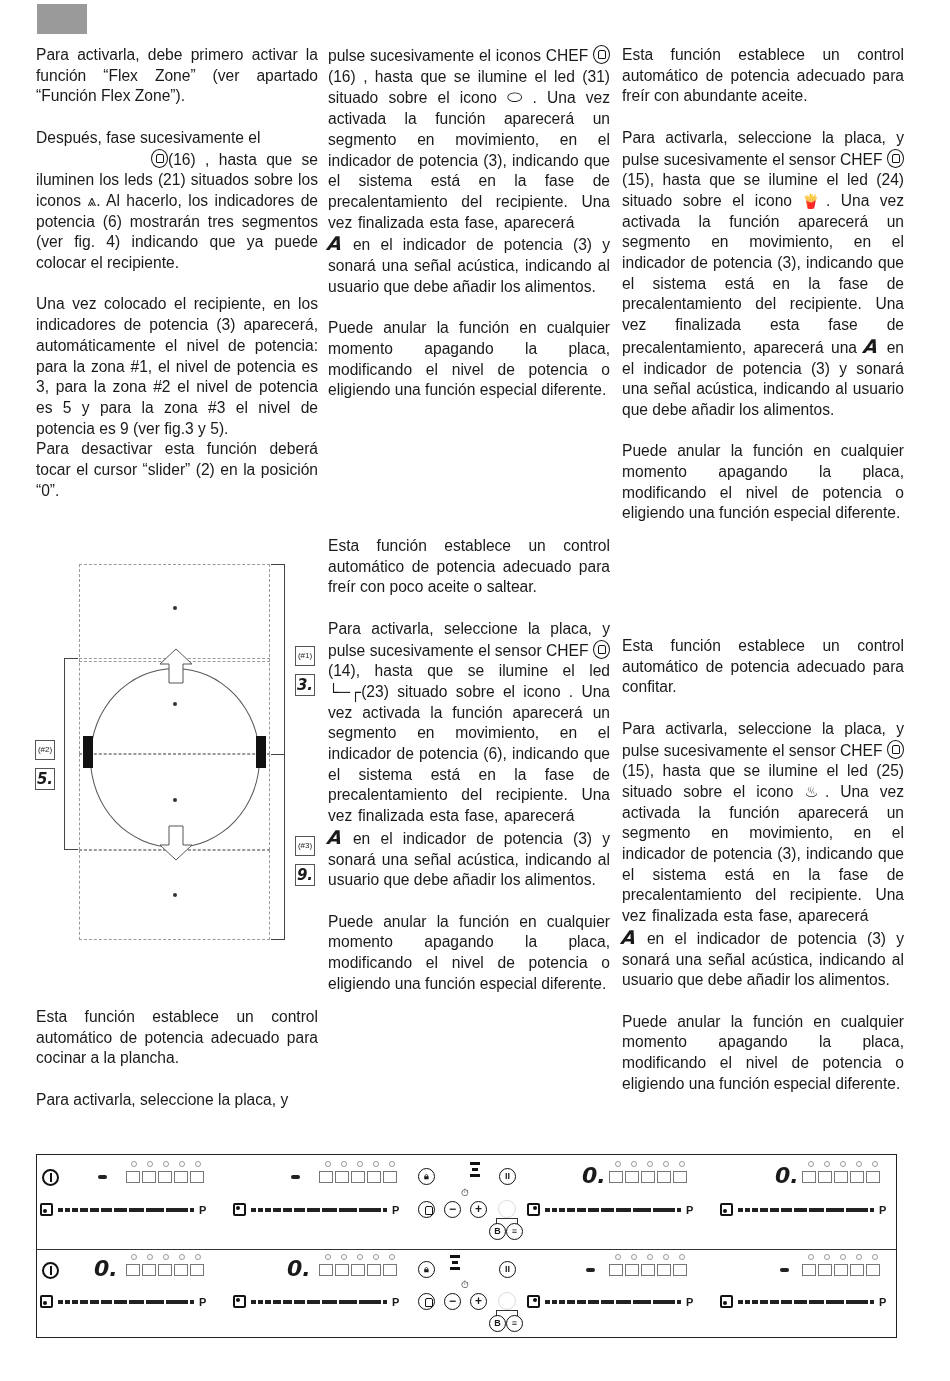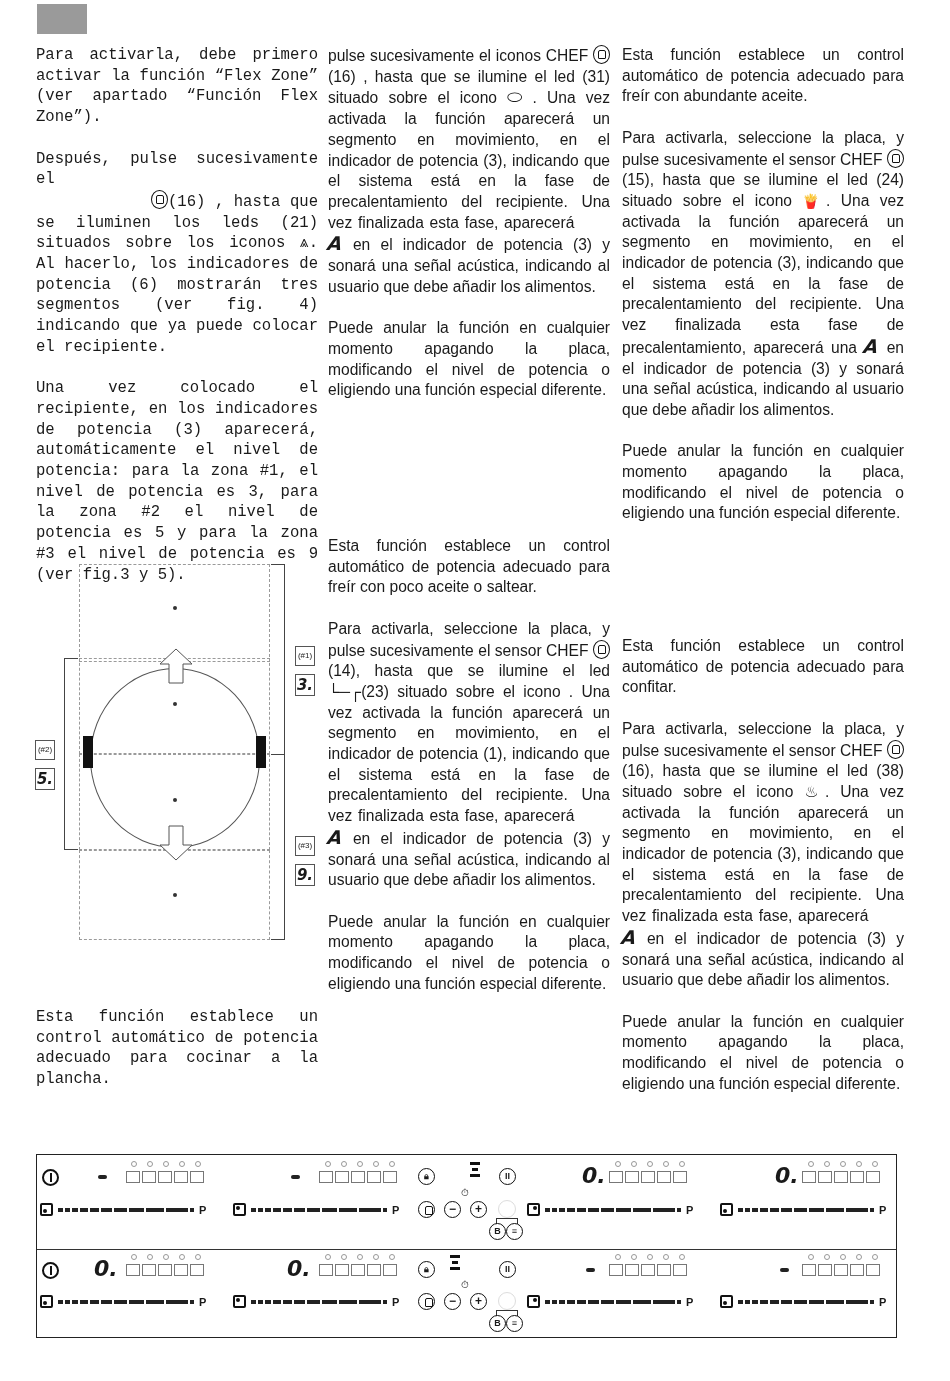--- a/index.html
+++ b/index.html
@@ -2,21 +2,21 @@
 <html><head>
 <meta charset="utf-8">
 <style>
   * { box-sizing: border-box; margin: 0; padding: 0; }
   html, body { width: 950px; height: 1381px; background: #ffffff; overflow: hidden; }
   body { position: relative; font-family: "Liberation Sans", sans-serif; color: #1a1a1a; }
   .header-block { position: absolute; left: 37px; top: 4px; width: 50px; height: 30px; background: #9a9a9a; }
   .col { position: absolute; width: 282px; font-size: 15.6px; line-height: 20.7px; text-align: justify; }
   .col p { margin-bottom: 20.7px; }
   .col p.tight { margin-bottom: 0; }
-  .col1 { left: 36px; top: 45px; font-family: Liberation Mono, monospace; }
+  .col1 { left: 36px; top: 45px; }
   .col2 { left: 328px; top: 45px; }
   .col3 { left: 622px; top: 45px; }
   .chef-ic { display: inline-block; width: 17px; height: 19px; border: 1.6px solid #111; border-radius: 50%; position: relative; vertical-align: -3px; }
   .chef-ic::after { content: ""; position: absolute; left: 4px; top: 4px; width: 6px; height: 7px; border: 1.4px solid #111; border-radius: 2px 2px 1px 1px; }
   .a-glyph { font-family: "DejaVu Sans", sans-serif; font-style: italic; font-weight: bold; font-size: 19px; display: inline-block; transform: skewX(-8deg); }
   .abs { position: absolute; }
   
   .fig { position: absolute; left: 35px; top: 560px; width: 290px; height: 390px; }
   .dash { position: absolute; border: 1px dashed #9a9a9a; }
   .dot { position: absolute; width: 4px; height: 4px; background: #333; border-radius: 50%; }
@@ -49,29 +49,31 @@
   .stackbars i { display: block; height: 3px; background: #111; margin-bottom: 3px; }
 </style>
 </head>
 <body>
 
 <div class="header-block"></div>
 
 <div class="col col1">
   <p>Para activarla, debe primero activar la función “Flex Zone” (ver apartado “Función Flex Zone”).</p>
   <p>
-    <span>Después, pulse sucesivamente el</span><br>
+    <span>Después, fase sucesivamente el</span><br>
     <span style="display:inline-block;width:115px"></span><span class="chef-ic"></span><span>(16) , hasta que se iluminen los leds (21) situados sobre los iconos</span>
     <span>⩓</span><span>. Al hacerlo, los indicadores de potencia (6) mostrarán tres segmentos (ver fig. 4) indicando que ya puede colocar el recipiente.</span>
   </p>
   <p class="tight">Una vez colocado el recipiente, en los indicadores de potencia (3) aparecerá, automáticamente el nivel de potencia: para la zona #1, el nivel de potencia es 3, para la zona #2 el nivel de potencia es 5 y para la zona #3 el nivel de potencia es 9 (ver fig.3 y 5).</p>
+  <p>Para desactivar esta función deberá tocar el cursor “slider” (2) en la posición “0”.</p>
 </div>
 
 <div class="col col1" style="top:1007px">
   <p>Esta función establece un control automático de potencia adecuado para cocinar a la plancha.</p>
+  <p>Para activarla, seleccione la placa, y</p>
 </div>
 
 <div class="fig">
   <div class="dash" style="left:44px;top:4px;width:191px;height:98px"></div>
   <div class="dash" style="left:44px;top:98px;width:191px;height:96px"></div>
   <div class="dash" style="left:44px;top:194px;width:191px;height:96px"></div>
   <div class="dash" style="left:44px;top:290px;width:191px;height:90px"></div>
   <div class="abs" style="left:55px;top:108px;width:170px;height:180px;border:1px solid #555;border-radius:50%"></div>
   <div class="abs" style="left:48px;top:176px;width:10px;height:32px;background:#111"></div>
   <div class="abs" style="left:221px;top:176px;width:10px;height:32px;background:#111"></div>
@@ -106,21 +108,21 @@
     <span>en el indicador de potencia (3) y sonará una señal acústica, indicando al usuario que debe añadir los alimentos.</span>
   </p>
   <p>Puede anular la función en cualquier momento apagando la placa, modificando el nivel de potencia o eligiendo una función especial diferente.</p>
 </div>
 
 <div class="col col2" style="top:536px">
   <p>Esta función establece un control automático de potencia adecuado para freír con poco aceite o saltear.</p>
   <p>
     <span>Para activarla, seleccione la placa, y pulse sucesivamente el sensor CHEF</span>
     <span class="chef-ic"></span><span>(14), hasta que se ilumine el led</span>
-    <span style="font-weight:bold">└─┌</span><span>(23) situado sobre el icono . Una vez activada la función aparecerá un segmento en movimiento, en el indicador de potencia (1), indicando que el sistema está en la fase de precalentamiento del recipiente. Una vez finalizada esta fase, aparecerá</span>
+    <span style="font-weight:bold">└─┌</span><span>(23) situado sobre el icono . Una vez activada la función aparecerá un segmento en movimiento, en el indicador de potencia (6), indicando que el sistema está en la fase de precalentamiento del recipiente. Una vez finalizada esta fase, aparecerá</span>
     <span style="display:inline-block;width:30px"></span><span class="a-glyph">A</span>
     <span>en el indicador de potencia (3) y sonará una señal acústica, indicando al usuario que debe añadir los alimentos.</span>
   </p>
   <p>Puede anular la función en cualquier momento apagando la placa, modificando el nivel de potencia o eligiendo una función especial diferente.</p>
 </div>
 
 <div class="col col3">
   <p>Esta función establece un control automático de potencia adecuado para freír con abundante aceite.</p>
   <p>
     <span>Para activarla, seleccione la placa, y pulse sucesivamente el sensor CHEF</span>
@@ -129,21 +131,21 @@
     <span class="a-glyph">A</span>
     <span>en el indicador de potencia (3) y sonará una señal acústica, indicando al usuario que debe añadir los alimentos.</span>
   </p>
   <p>Puede anular la función en cualquier momento apagando la placa, modificando el nivel de potencia o eligiendo una función especial diferente.</p>
 </div>
 
 <div class="col col3" style="top:636px">
   <p>Esta función establece un control automático de potencia adecuado para confitar.</p>
   <p>
     <span>Para activarla, seleccione la placa, y pulse sucesivamente el sensor CHEF</span>
-    <span class="chef-ic"></span><span>(16), hasta que se ilumine el led (38) situado sobre el icono</span>
+    <span class="chef-ic"></span><span>(15), hasta que se ilumine el led (25) situado sobre el icono</span>
     <span>♨</span><span>. Una vez activada la función aparecerá un segmento en movimiento, en el indicador de potencia (3), indicando que el sistema está en la fase de precalentamiento del recipiente. Una vez finalizada esta fase, aparecerá</span>
     <span style="display:inline-block;width:30px"></span><span class="a-glyph">A</span>
     <span>en el indicador de potencia (3) y sonará una señal acústica, indicando al usuario que debe añadir los alimentos.</span>
   </p>
   <p>Puede anular la función en cualquier momento apagando la placa, modificando el nivel de potencia o eligiendo una función especial diferente.</p>
 </div>
 
 <div class="panel">
 
   <div class="row" style="top:0">

